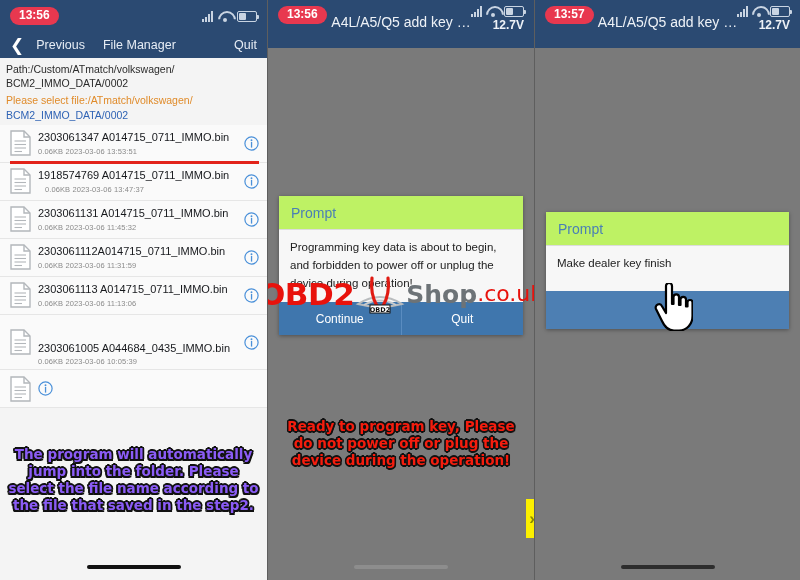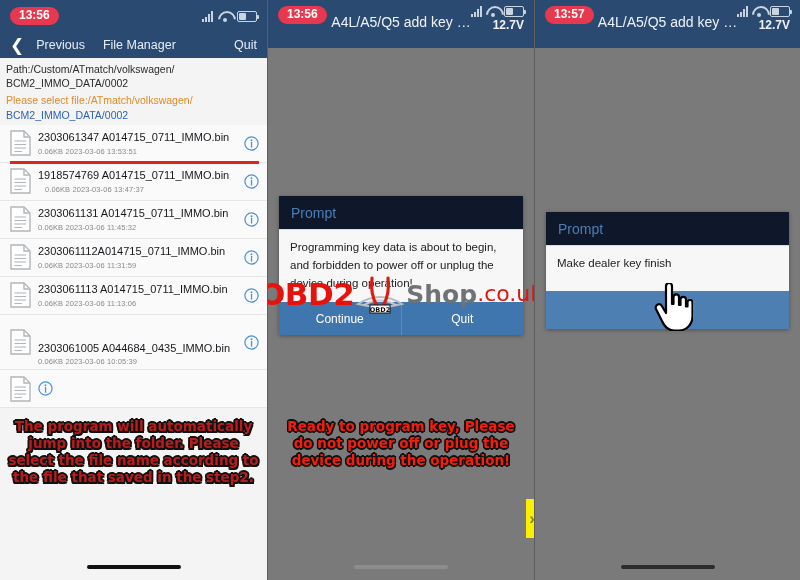--- a/index.html
+++ b/index.html
@@ -87,40 +87,41 @@
     background: #e2231a; z-index: 5;
   }
 
   
   .caption-wrap { position:absolute; left:0; right:0; text-align:center; padding:0 8px; }
   .caption {
     font-size: 13.5px; font-weight: bold; line-height: 1.25;
     font-family: "DejaVu Sans", sans-serif;
   }
   .cap-white {
-    color: #b91c1c;
+    color: #8b5cf6;
     text-shadow:
       -1.5px -1.5px 0 #111, 1.5px -1.5px 0 #111, -1.5px 1.5px 0 #111, 1.5px 1.5px 0 #111,
       0 -1.8px 0 #111, 0 1.8px 0 #111, -1.8px 0 0 #111, 1.8px 0 0 #111;
+    margin-top: 28px;
   }
   .cap-red {
     color: #f51d0e;
     text-shadow:
       -1.4px -1.4px 0 #111, 1.4px -1.4px 0 #111, -1.4px 1.4px 0 #111, 1.4px 1.4px 0 #111,
       0 -1.6px 0 #111, 0 1.6px 0 #111, -1.6px 0 0 #111, 1.6px 0 0 #111;
   }
 
   
   .dialog {
     position: absolute; background: #f7f7f7;
     box-shadow: 0 1px 4px rgba(0,0,0,.35); overflow: hidden;
   }
   .dlg-head {
     padding: 9px 12px 8px; font-size: 14px; color: #4a7fb5;
-    border-bottom: 1px solid #dcdcdc; background:#0f172a;
+    border-bottom: 1px solid #dcdcdc; background:#bef264;
   }
   .dlg-body { padding: 9px 11px 10px; font-size: 11.5px; color: #222; line-height: 1.55; background:#f7f7f7; }
   .dlg-btns { display: flex; background: #3f76ad; height: 33px; }
   .dlg-btn {
     flex: 1 1 0; display: flex; align-items: center; justify-content: center;
     color: #fff; font-size: 12px;
   }
   .dlg-btn + .dlg-btn { border-left: 1px solid #5a8cc0; }
   .dlg-btnbar-empty { background: #4d7fb3; height: 38px; }
 

